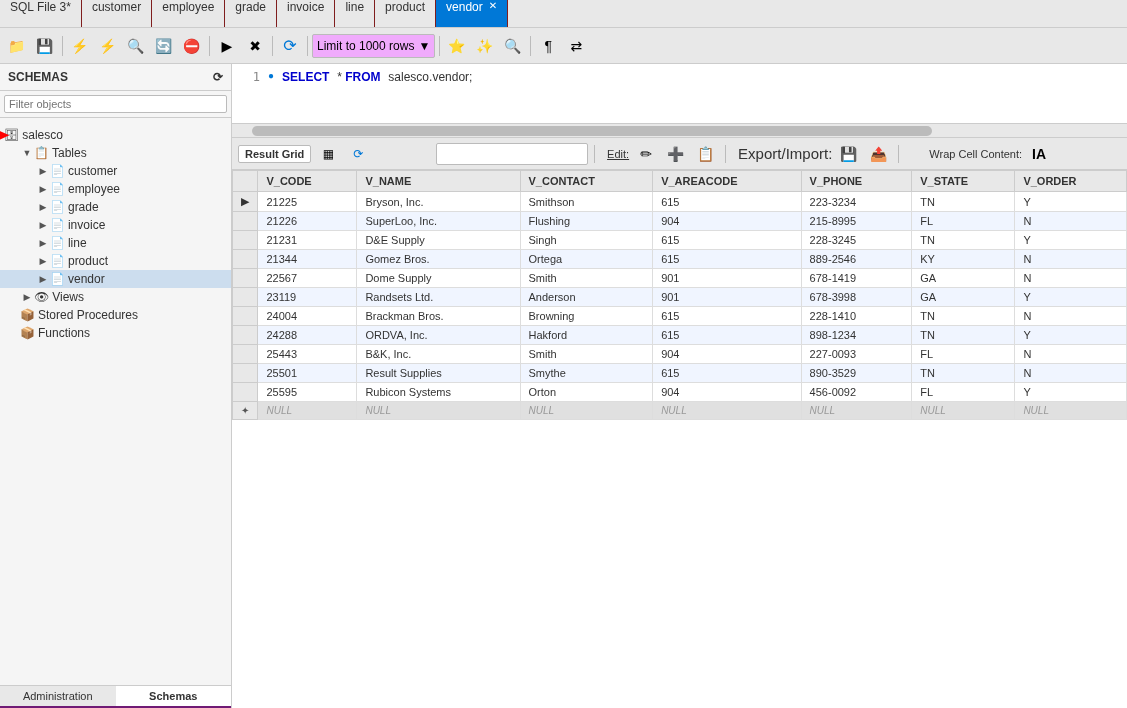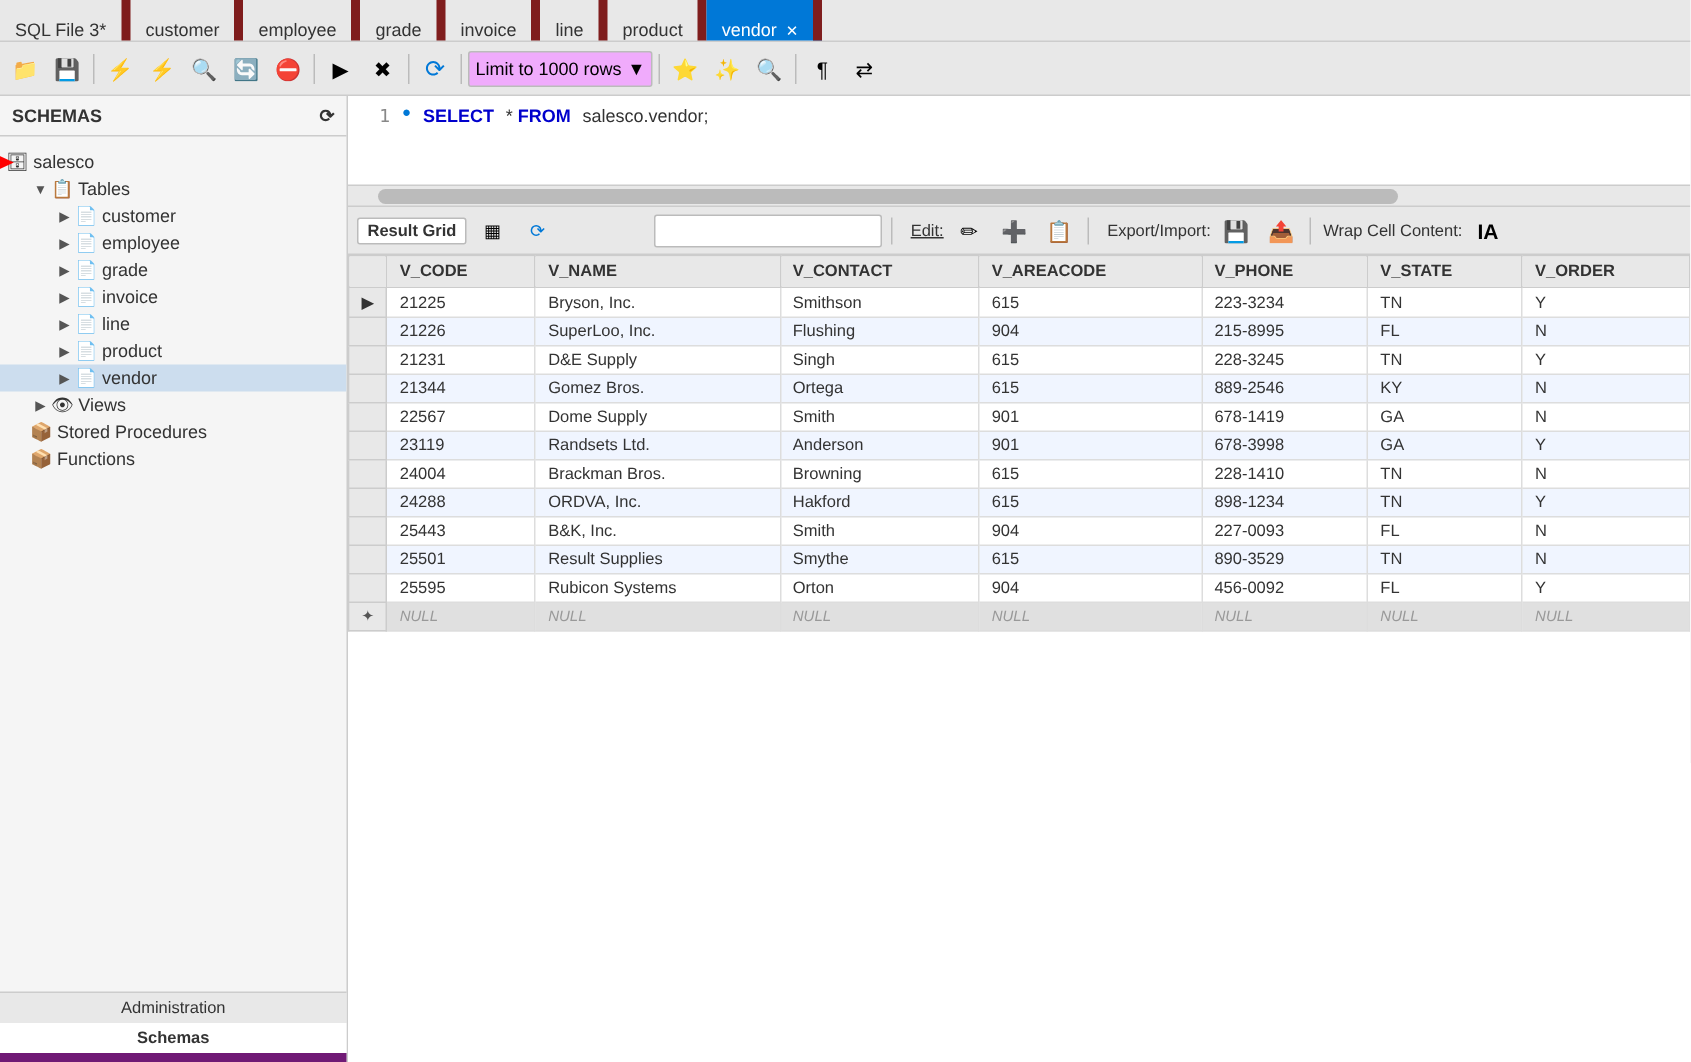--- a/index.html
+++ b/index.html
@@ -1,20 +1,20 @@
 <!DOCTYPE html>
 <html><head>
   <meta charset="utf-8">
   <style>
     * { box-sizing: border-box; margin: 0; padding: 0; font-family: 'Segoe UI', Arial, sans-serif; font-size: 12px; }
     body { background: #f0f0f0; display: flex; flex-direction: column; height: 708px; width: 1127px; overflow: hidden; }
 
     
     .top-tabs { display: flex; background: #e8e8e8; border-bottom: 1px solid #ccc; height: 28px; align-items: stretch; flex-shrink: 0; }
-    .tab { display: flex; align-items: flex-end; padding: 0 10px; border-right: 6px solid #7f1d1d; cursor: pointer; color: #333; white-space: nowrap; font-size: 12px; }
+    .tab { display: flex; align-items: flex-start; padding: 0 10px; border-right: 1px solid #7f1d1d; cursor: pointer; color: #333; white-space: nowrap; font-size: 12px; }
     .tab.active { background: #0078d7; color: white; }
     .tab .close-icon { margin-left: 6px; font-size: 10px; cursor: pointer; }
 
     
     .toolbar { display: flex; align-items: center; background: #e8e8e8; border-bottom: 1px solid #ccc; padding: 3px 4px; gap: 2px; height: 36px; flex-shrink: 0; }
     .toolbar-btn { width: 26px; height: 26px; background: none; border: 1px solid transparent; border-radius: 2px; cursor: pointer; display: flex; align-items: center; justify-content: center; font-size: 14px; }
     .toolbar-sep { width: 1px; height: 20px; background: #bbb; margin: 0 2px; }
     .toolbar-dropdown { display: flex; align-items: center; border: 1px solid #bbb; background: #f0abfc; height: 24px; padding: 0 4px; border-radius: 2px; cursor: pointer; font-size: 11px; gap: 4px; }
 
     
@@ -26,21 +26,21 @@
     .sidebar-filter { padding: 4px; border-bottom: 1px solid #ccc; }
     .sidebar-filter input { width: 100%; border: 1px solid #bbb; padding: 2px 4px; font-size: 11px; border-radius: 2px; }
     .sidebar-tree { flex: 1; overflow-y: auto; padding: 4px 0; }
     .tree-item { display: flex; align-items: center; padding: 2px 4px; cursor: pointer; color: #333; }
     .tree-item.selected { background: #cde; }
     .tree-indent { display: inline-block; }
     .tree-arrow { width: 14px; display: inline-flex; align-items: center; justify-content: center; font-size: 9px; color: #555; }
     .tree-icon { margin-right: 3px; font-size: 12px; }
     .tree-label { font-size: 12px; }
     .sidebar-bottom { border-top: 1px solid #ccc; }
-    .sidebar-tabs { display: flex; border-bottom: 6px solid #701a75; flex-direction: column; }
+    .sidebar-tabs { display: flex; border-bottom: 2px solid #701a75; }
     .sidebar-tab { flex: 1; padding: 4px 0; text-align: center; cursor: pointer; font-size: 11px; color: #333; background: #e8e8e8; }
     .sidebar-tab.active { background: white; font-weight: bold; }
     .sidebar-info { padding: 4px 8px; font-size: 11px; color: #555; }
     .sidebar-info span { color: #0066aa; font-weight: bold; }
 
     
     .content-area { flex: 1; display: flex; flex-direction: column; overflow: hidden; }
 
     
     .sql-editor { background: white; border-bottom: 1px solid #ccc; padding: 6px 8px; display: flex; align-items: flex-start; min-height: 60px; flex-shrink: 0; }
@@ -55,22 +55,22 @@
 
     
     .results-area { flex: 1; display: flex; flex-direction: column; overflow: hidden; }
     .results-toolbar { display: flex; align-items: center; background: #e8e8e8; border-bottom: 1px solid #ccc; padding: 3px 6px; gap: 4px; height: 32px; flex-shrink: 0; }
     .results-btn { background: none; border: 1px solid transparent; padding: 2px 6px; border-radius: 2px; cursor: pointer; font-size: 11px; font-weight: bold; color: #333; }
     .results-btn.active { background: white; border-color: #bbb; }
     .results-sep { width: 1px; height: 18px; background: #bbb; margin: 0 2px; }
     .filter-label { font-size: 10px; color: #333; margin-left: 4px; margin-top: 44px; }
     .filter-input { border: 1px solid #bbb; height: 22px; padding: 0 4px; font-size: 11px; min-width: 120px; border-radius: 2px; }
     .edit-label { font-size: 11px; color: #333; margin-left: 6px; text-decoration: underline; }
-    .export-label { font-size: 11px; color: #333; margin-left: 6px; }
-    .wrap-label { font-size: 11px; color: #333; margin-left: 2px; }
+    .export-label { font-size: 15px; color: #333; margin-left: 6px; }
+    .wrap-label { font-size: 11px; color: #333; margin-left: 24px; }
 
     
     .table-container { flex: 1; overflow: auto; background: white; }
     table { border-collapse: collapse; width: 100%; }
     th { background: #e8e8e8; border: 1px solid #ccc; padding: 4px 8px; text-align: left; font-size: 11px; font-weight: bold; color: #333; white-space: nowrap; position: sticky; top: 0; }
     td { border: 1px solid #ddd; padding: 3px 8px; font-size: 11px; color: #333; white-space: nowrap; }
     tr:nth-child(even) td { background: #f0f5ff; }
     tr:nth-child(odd) td { background: white; }
     .row-indicator { background: #e8e8e8 !important; border: 1px solid #ccc; width: 16px; text-align: center; font-size: 10px; color: #555; }
     .null-cell { background: #e0e0e0 !important; color: #999; font-style: italic; font-size: 10px; }
@@ -137,20 +137,23 @@
   <button class="toolbar-btn">¶</button>
   <button class="toolbar-btn">⇄</button>
 </div>
 
 <div class="main-layout">
 
   <div class="sidebar">
     <div class="sidebar-header">
       <span>SCHEMAS</span>
       <span style="cursor:pointer;">⟳</span>
+    </div>
+    <div class="sidebar-filter">
+      <input type="text" placeholder="Filter objects" style="">
     </div>
     <div class="sidebar-tree">
 
       <div style="position:relative;">
         <div style="display:flex; align-items:center; padding:2px 4px; position:relative;">
           <span style="color:red; font-size:18px; position:absolute; left:-5px; top:2px; z-index:10;">➤</span>
           <span style="display:inline-block; width:130px;"></span>
         </div>
       </div>
 

